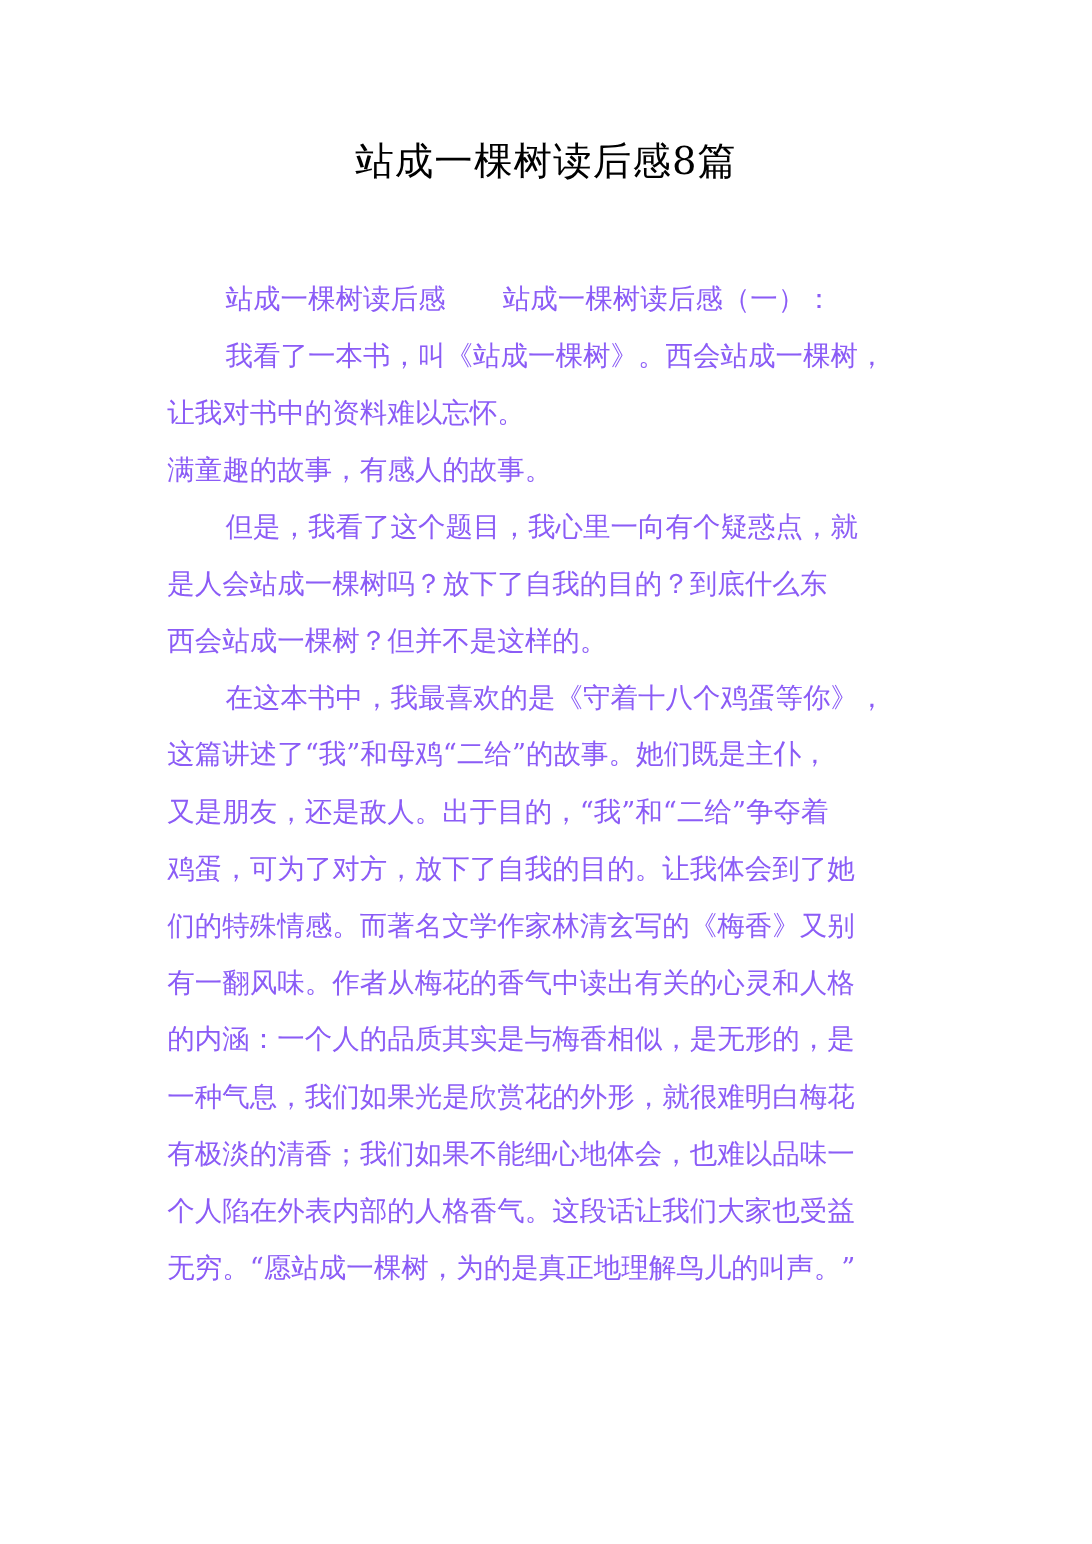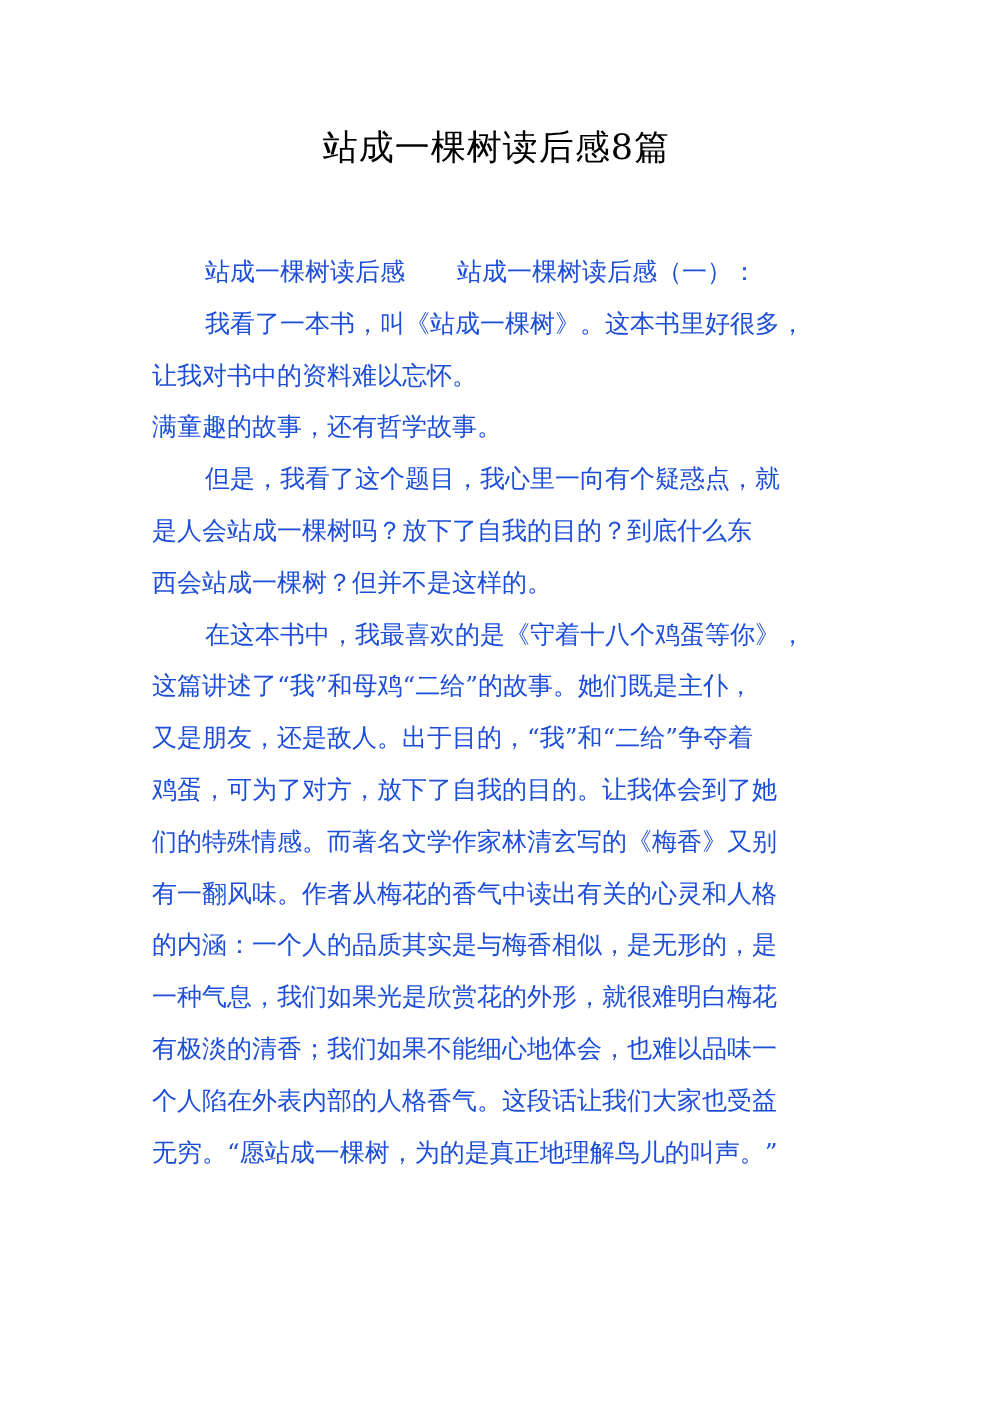--- a/index.html
+++ b/index.html
@@ -39,21 +39,21 @@
       left: 152px;
       top: 246px;
       width: 690px;
     }
     .line {
       display: block;
       height: 51.8px;
       line-height: 51.8px;
       font-size: 25px;
       white-space: nowrap;
-      color: #1d4ed8;
+      color: #8b5cf6;
     }
     .line.indent {
       padding-left: 53px;
     }
     .gap {
       display: inline-block;
       width: 52px;
     }
   </style>
 </head>
@@ -63,26 +63,26 @@
 
   <h1 class="title">站成一棵树读后感8篇</h1>
 
   <div class="body-text">
 
     <div class="line indent">
       <span>站成一棵树读后感</span><span class="gap"></span><span>站成一棵树读后感（一）：</span>
     </div>
 
     <div>
-      <span class="line indent">我看了一本书，叫《站成一棵树》。这本书里好很多，</span>
+      <span class="line indent">我看了一本书，叫《站成一棵树》。西会站成一棵树，</span>
       <span class="line">让我对书中的资料难以忘怀。</span>
     </div>
 
     <div>
-      <span class="line">满童趣的故事，还有哲学故事。</span>
+      <span class="line">满童趣的故事，有感人的故事。</span>
     </div>
 
     <div>
       <span class="line indent">但是，我看了这个题目，我心里一向有个疑惑点，就</span>
       <span class="line">是人会站成一棵树吗？放下了自我的目的？到底什么东</span>
       <span class="line">西会站成一棵树？但并不是这样的。</span>
     </div>
 
     <div>
       <span class="line indent">在这本书中，我最喜欢的是《守着十八个鸡蛋等你》，</span>

